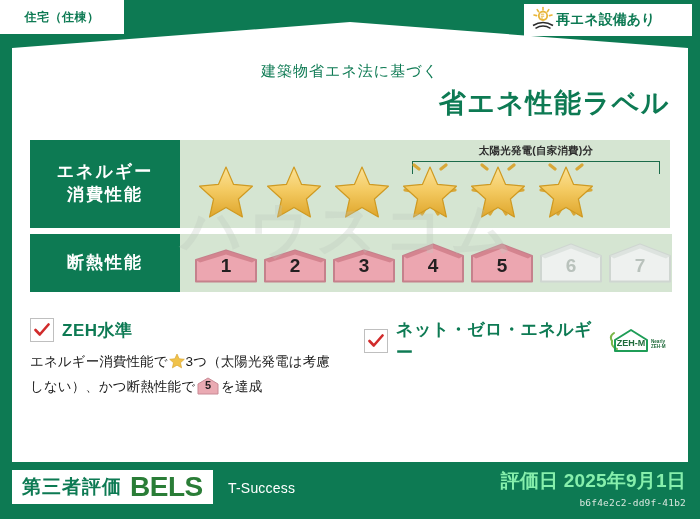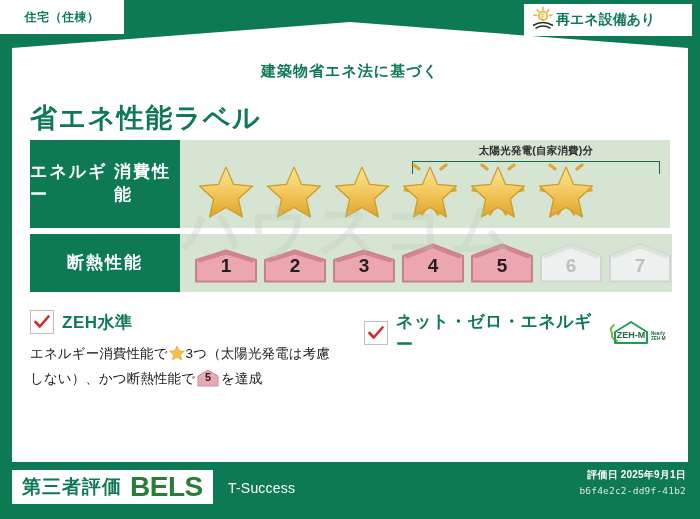--- a/index.html
+++ b/index.html
@@ -32,42 +32,42 @@
     position:absolute;left:12px;top:22px;width:676px;height:440px;
     background:#ffffff;
     -webkit-clip-path:polygon(0 26px,50% 0,100% 26px,100% 100%,0 100%);
     clip-path:polygon(0 26px,50% 0,100% 26px,100% 100%,0 100%);
     z-index:2;
   }
   .panel-inner{position:absolute;left:18px;top:36px;right:18px;bottom:10px;}
 
   
   .title-sub{
-    text-align:center;color:#0d7a53;font-weight:bold;font-size:15px;
+    text-align:center;color:#0d7a53;font-weight:normal;font-size:15px;
     letter-spacing:1px;margin-top:4px;
   }
   .title-main{
-    text-align:left;color:#0d7a53;font-weight:bold;font-size:27px;
-    letter-spacing:1.5px;margin-top:19px;
+    text-align:right;color:#0d7a53;font-weight:bold;font-size:27px;
+    letter-spacing:1.5px;margin-top:4px;
   }
 
   
   .watermark{
     position:absolute;left:0;right:0;top:168px;text-align:center;
     font-size:60px;font-weight:bold;color:rgba(190,200,190,.30);
     letter-spacing:6px;z-index:3;pointer-events:none;user-select:none;
   }
 
   
   .rows{position:absolute;left:18px;right:18px;top:118px;}
   .row{display:flex;align-items:stretch;height:88px;margin-bottom:6px;position:relative;}
   .row.insul{height:58px;}
   .row-label{
     width:150px;flex:0 0 150px;background:#0d7a53;color:#fff;
-    display:flex;align-items:center;justify-content:center;
+    display:flex;flex-direction:column;align-items:center;justify-content:center;
     font-weight:bold;font-size:17px;line-height:1.35;letter-spacing:2px;
   }
   .row-body{flex:1;background:#d5e5d2;position:relative;display:flex;align-items:center;}
 
   
   .stars{display:flex;align-items:center;gap:4px;padding-left:14px;margin-top:6px;}
   .star-wrap{position:relative;width:64px;height:62px;}
   .star-wrap svg{position:absolute;left:0;top:0;}
 
   
@@ -85,21 +85,21 @@
   .houses{display:flex;align-items:flex-end;gap:5px;padding-left:14px;}
   .house{position:relative;width:64px;}
   .house svg{display:block;}
   .house .num{
     position:absolute;left:0;right:0;bottom:6px;text-align:center;
     font-weight:bold;font-size:19px;color:#231f20;
   }
   .house.off .num{color:#b9c2bc;}
 
   
-  .cols{position:absolute;left:18px;right:18px;top:288px;display:flex;gap:28px;}
+  .cols{position:absolute;left:18px;right:18px;top:296px;display:flex;gap:28px;}
   .col{flex:1;}
   .col-head{display:flex;align-items:center;gap:8px;}
   .chk{
     width:22px;height:22px;border:1.5px solid #bfbfbf;background:#fff;
     display:flex;align-items:center;justify-content:center;flex:0 0 22px;
   }
   .col-head .h{color:#0d7a53;font-weight:bold;font-size:17px;letter-spacing:.5px;}
   .col-body{
     margin-top:9px;font-size:13.5px;line-height:1.65;color:#1a1a1a;
     letter-spacing:.1px;
@@ -117,21 +117,21 @@
   .bels-box{
     position:absolute;left:12px;top:8px;height:34px;background:#fff;
     display:flex;align-items:center;padding:0 10px;gap:8px;
   }
   .bels-box .jp{color:#0d7a53;font-weight:bold;font-size:19px;letter-spacing:1px;}
   .bels-box .en{color:#2a7d37;font-weight:bold;font-size:28px;letter-spacing:-.5px;}
   .tsuccess{
     position:absolute;left:228px;top:18px;color:#ffffff;font-size:14px;letter-spacing:.2px;
   }
   .foot-right{position:absolute;right:14px;top:6px;text-align:right;}
-  .foot-right .date{color:#ffffff;font-size:10px;font-weight:bold;letter-spacing:.2px;}
+  .foot-right .date{color:#86efac;font-size:19px;font-weight:bold;letter-spacing:.2px;}
   .foot-right .uid{color:#d9e7df;font-size:9.5px;margin-top:3px;letter-spacing:.2px;
     font-family:"DejaVu Sans Mono","Liberation Mono",monospace;}
 </style>
 </head>
 <body>
 
 <div id="root">
 
   <div class="cat-tag">住宅（住棟）</div>
 

